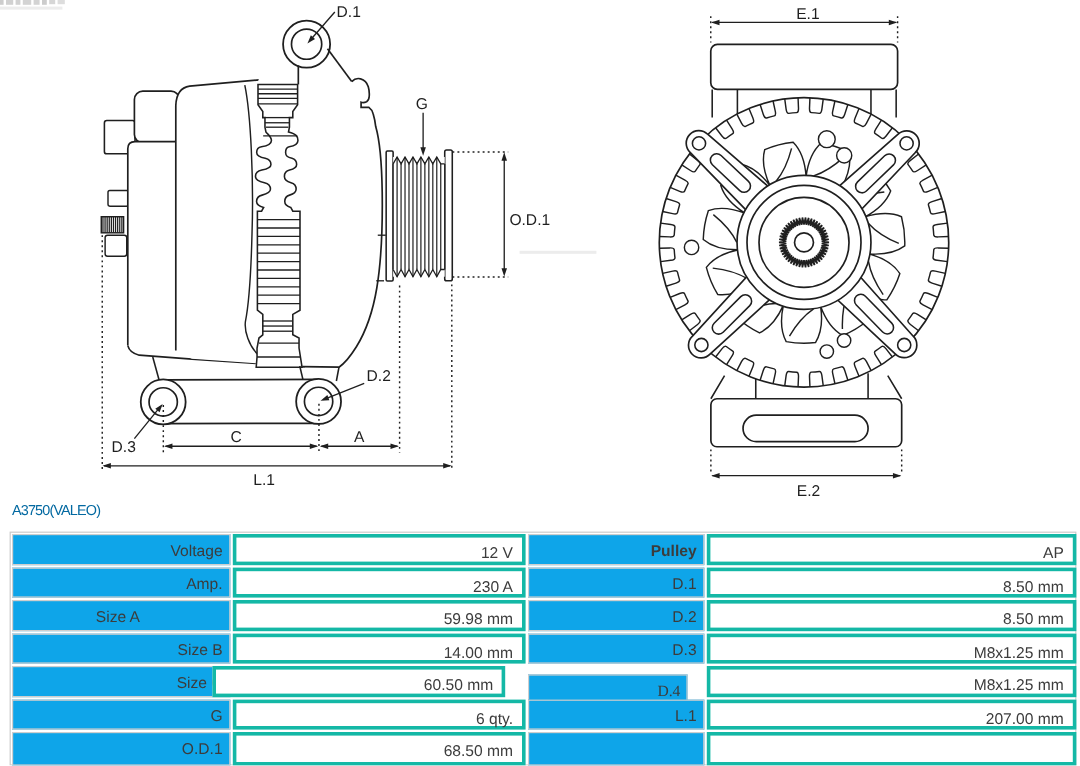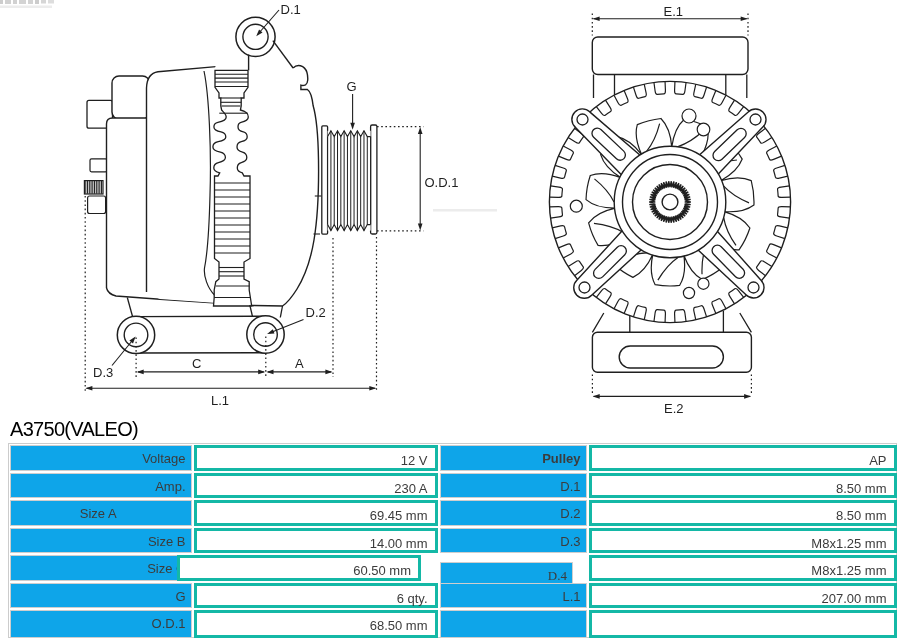--- a/index.html
+++ b/index.html
@@ -1,17 +1,17 @@
 <!DOCTYPE html>
 <html><head><meta charset="utf-8">
 <style>
   html,body { margin:0; padding:0; }
   body { width:900px; height:638px; background:#fff; position:relative; overflow:hidden;
          font-family:"Liberation Sans", sans-serif; }
-  #title { position:absolute; left:10px; top:417.5px; font-size:20px; letter-spacing:-0.7px; color:#000000; }
+  #title { position:absolute; left:10px; top:417.5px; font-size:12px; letter-spacing:-0.7px; color:#0369a1; }
   #tblborder { position:absolute; left:8px; top:443px; width:889px; height:195px;
                border:1px solid #ccc; box-sizing:border-box; }
   .lc, .vc { position:absolute; height:25.5px; line-height:25.5px; font-size:13px;
              color:#3c3c3c; text-align:right; box-sizing:border-box; }
   .lc { background:#0ea5e9; border:1px solid #cecece; padding-right:5px; }
   .vc { background:#fff; border:3px solid #14b8a6; padding-right:7px; }
 </style></head>
 <body>
 <svg width="900" height="638" viewBox="0 0 900 638" style="position:absolute;left:0;top:0">
 <rect x="87" y="100.4" width="25.5" height="27.8" rx="2" stroke="#1f1f1f" fill="#fff" stroke-width="1.3"></rect>
@@ -201,21 +201,21 @@
 <div id="tblborder"></div>
 <div class="lc" style="left:10px;top:445.0px;width:181.5px;">Voltage</div>
 <div class="vc" style="left:193.5px;top:445.0px;width:244px;">12 V</div>
 <div class="lc" style="left:440px;top:445.0px;width:146.5px;font-weight:bold;">Pulley</div>
 <div class="vc" style="left:588.5px;top:445.0px;width:308px;">AP</div>
 <div class="lc" style="left:10px;top:472.5px;width:181.5px;">Amp.</div>
 <div class="vc" style="left:193.5px;top:472.5px;width:244px;">230 A</div>
 <div class="lc" style="left:440px;top:472.5px;width:146.5px;">D.1</div>
 <div class="vc" style="left:588.5px;top:472.5px;width:308px;">8.50 mm</div>
 <div class="lc" style="left:10px;top:500.0px;width:181.5px;text-align:center;">Size A</div>
-<div class="vc" style="left:193.5px;top:500.0px;width:244px;">69.45 mm</div>
+<div class="vc" style="left:193.5px;top:500.0px;width:244px;">59.98 mm</div>
 <div class="lc" style="left:440px;top:500.0px;width:146.5px;">D.2</div>
 <div class="vc" style="left:588.5px;top:500.0px;width:308px;">8.50 mm</div>
 <div class="lc" style="left:10px;top:527.5px;width:181.5px;">Size B</div>
 <div class="vc" style="left:193.5px;top:527.5px;width:244px;">14.00 mm</div>
 <div class="lc" style="left:440px;top:527.5px;width:146.5px;">D.3</div>
 <div class="vc" style="left:588.5px;top:527.5px;width:308px;">M8x1.25 mm</div>
 <div class="lc" style="left:10px;top:555.0px;width:181.5px;">Size C</div>
 <div class="vc" style="left:177px;top:555.0px;width:244px;">60.50 mm</div>
 <div class="lc" style="left:440px;top:562px;width:133px;font-family:Liberation Serif, serif;">D.4</div>
 <div class="vc" style="left:588.5px;top:555.0px;width:308px;">M8x1.25 mm</div>

